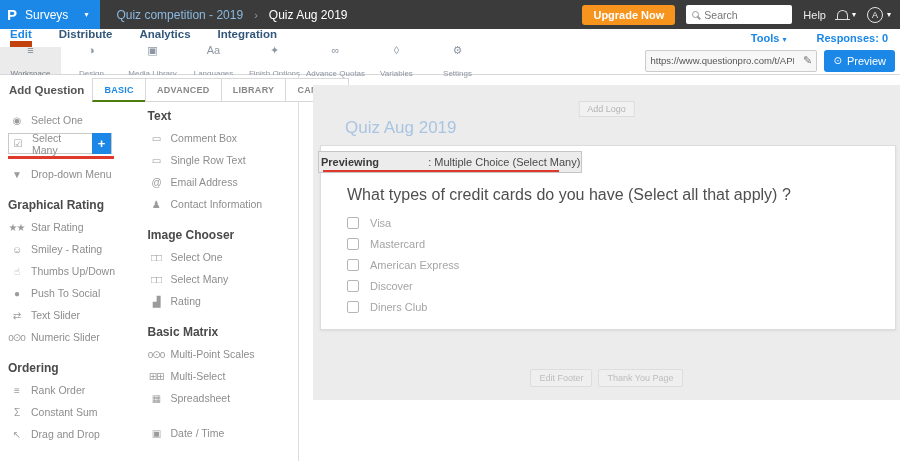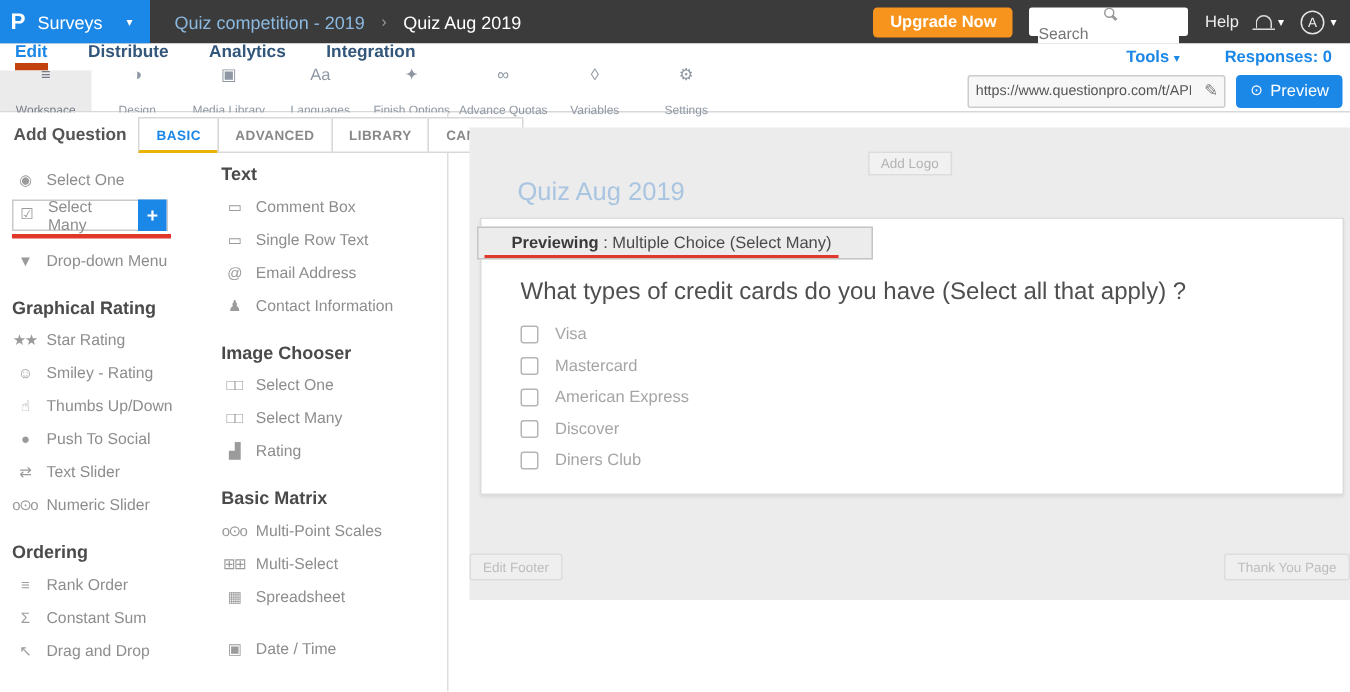--- a/index.html
+++ b/index.html
@@ -11,35 +11,35 @@
   .logo-area { background:#1b87e6; height:100%; display:flex; align-items:center; padding:0 12px 0 7px; gap:8px; cursor:pointer; }
   .logo { font-weight:bold; font-size:15px; color:#fff; }
   .surveys { font-size:12px; display:flex; align-items:center; gap:16px; }
   .caret { font-size:8px; line-height:1; }
   .crumbs { margin-left:16px; font-size:12px; display:flex; align-items:center; gap:11px; }
   .crumb-parent { color:#8cb9e0; cursor:pointer; text-decoration:none; }
   .crumb-sep { color:#9a9a9a; font-size:11px; }
   .crumb-cur { color:#fff; }
   .topbar-right { margin-left:auto; display:flex; align-items:center; gap:11px; padding-right:9px; }
   .upgrade { background:#f7941e; color:#fff; border:none; border-radius:3px; font-size:11px; font-weight:bold; height:20px; padding:0 11px; cursor:pointer; font-family:inherit; }
-  .searchbox { background:#fff; border-radius:2px; height:19px; width:106px; display:flex; align-items:center; padding:0 6px; gap:5px;flex-direction:column; }
+  .searchbox { background:#fff; border-radius:2px; height:19px; width:106px; display:flex; align-items:center; padding:0 6px; gap:5px; }
   .mag { width:7px; height:7px; border:1.5px solid #9a9a9a; border-radius:50%; position:relative; flex-shrink:0; }
   .mag::after { content:""; position:absolute; width:4px; height:1.5px; background:#9a9a9a; right:-3px; bottom:-1px; transform:rotate(45deg); }
   .searchbox input { border:none; outline:none; font-size:10.5px; width:100%; color:#333; font-family:inherit; }
   .help { font-size:11px; color:#eee; cursor:pointer; }
   .bellwrap, .avatarwrap { display:flex; align-items:center; gap:4px; cursor:pointer; }
   .bell { width:11px; height:9px; border:1.5px solid #dcdcdc; border-bottom:none; border-radius:6px 6px 0 0; position:relative; display:inline-block; }
   .bell::after { content:""; position:absolute; left:-3px; right:-3px; bottom:-1px; height:1.5px; background:#dcdcdc; }
   .avatar { width:16px; height:16px; border:1px solid #e5e5e5; border-radius:50%; font-size:9px; display:flex; align-items:center; justify-content:center; color:#eee; }
 
   
   .navrow { position:absolute; top:29px; left:0; right:0; height:18px; background:#fff; display:flex; align-items:center; font-size:11.5px; }
   #nav-tabs { display:flex; gap:27px; padding-left:10px; }
   .nav-tab { color:#33577b; font-weight:600; cursor:pointer; padding-bottom:1px; }
-  .nav-tab.active { color:#1b87e6; border-bottom:6px solid #c2410c; }
+  .nav-tab.active { color:#1b87e6; border-bottom:8px solid #c2410c; }
   .nav-right { margin-left:auto; display:flex; gap:30px; padding-right:12px; color:#1b87e6; font-weight:600; font-size:11px; }
   .nav-right .caret2 { font-size:8px; }
 
   
   .toolbar { position:absolute; top:47px; left:0; right:0; height:28px; background:#fff; border-bottom:1px solid #d8d8d8; display:flex; align-items:stretch; }
   #toolbar-items { display:flex; }
   .titem { width:61px; display:flex; flex-direction:column; align-items:center; justify-content:center; gap:1px; color:#8e97a3; cursor:pointer; }
   .titem.active { background:#ebebeb; color:#767d88; }
   .ticon { font-size:11px; line-height:12px; }
   .tlabel { font-size:8px;margin-top:12px; }
@@ -49,21 +49,21 @@
   .pencil { width:18px; text-align:center; color:#777; font-size:11px; cursor:pointer; }
   .preview-btn { background:#1b87e6; color:#fff; border:none; border-radius:3px; height:22px; font-size:11px; display:flex; align-items:center; gap:5px; padding:0 9px; cursor:pointer; font-family:inherit; }
   .eye { font-size:10px; }
 
   
   .panel { position:absolute; top:75px; left:0; width:299px; bottom:0; background:#fff; border-right:1px solid #ddd; }
   .panel-head { display:flex; align-items:center; height:24px; margin-top:3px; }
   .panel-title { font-size:11.5px; font-weight:bold; color:#555; padding:0 9px; white-space:nowrap; }
   #panel-tabs { display:flex; height:100%; }
   .ptab { border:1px solid #d8d8d8; margin-left:-1px; padding:0 11px; display:flex; align-items:center; font-size:9px; font-weight:bold; color:#888; letter-spacing:.3px; cursor:pointer; background:#fff; }
-  .ptab.active { color:#1b87e6; border-bottom:2px solid #eab308; }
+  .ptab.active { color:#1b87e6; border-bottom:2px solid #4d7c0f; }
   .panel-close { margin-left:auto; padding:0 11px; color:#555; font-weight:bold; font-size:12px; cursor:pointer; }
   .panel-cols { display:flex; padding:7px 0 0 8px; gap:8px; }
   .pcol1 { width:132px; }
   .pcol2 { width:151px; }
   .sec { margin-bottom:13px; }
   .sec-h { font-size:12px; color:#4a4a4a; font-weight:600; margin-bottom:4px; }
   .pitem { display:flex; align-items:center; height:22px; color:#8d8d8d; font-size:10.5px; gap:6px; cursor:pointer; }
   .picon { width:17px; text-align:center; color:#9b9b9b; font-size:10px; flex-shrink:0; letter-spacing:-1px; }
   .sel-wrap { margin:2px 0 4px; }
   .sel-box { display:flex; align-items:center; border:1px solid #c9c9c9; height:21px; width:104px; gap:6px; font-size:10.5px; color:#8d8d8d; cursor:pointer; }
@@ -72,25 +72,25 @@
 
   
   .preview-area { position:absolute; left:313px; top:85px; width:587px; height:315px; background:#ececec; }
   .add-logo { position:absolute; top:16px; left:50%; transform:translateX(-50%); font-size:9px; color:#b3b3b3; background:#f1f1f1; border:1px solid #dcdcdc; padding:2px 8px; cursor:pointer; font-family:inherit; }
   .survey-title { position:absolute; top:33px; left:32px; font-size:17px; font-weight:normal; color:#a9c5e1; }
   .card { position:absolute; top:60px; left:7px; right:4px; height:185px; background:#fff; border:1px solid #dcdcdc; box-shadow:0 1px 2px rgba(0,0,0,.08); padding:40px 0 0 26px; }
   .question { font-size:16px; color:#4f4f4f; margin-bottom:13px; }
   .opt { display:flex; align-items:center; gap:11px; margin-bottom:9px; }
   .optbox { width:12px; height:12px; border:1px solid #b5b5b5; border-radius:2px; background:#fff; cursor:pointer; flex-shrink:0; }
   .optlabel { font-size:11px; color:#a5a5a5; }
-  .previewing-box { position:absolute; top:66px; left:5px; width:264px; height:22px; background:#ececec; border:1px solid #c5c5c5; font-size:11px; display:flex; align-items:center; padding-left:22px; }
+  .previewing-box { position:absolute; top:66px; left:5px; width:264px; height:22px; background:#ececec; border:1px solid #c5c5c5; font-size:11px; display:flex; align-items:center; padding-left:2px;gap:46px; }
   .pv-bold { font-weight:bold; color:#3a3a3a; }
   .pv-rest { color:#4a4a4a; white-space:pre; }
   .pv-underline { position:absolute; left:4px; right:22px; bottom:0; height:2.5px; background:#e0392b; }
-  .footer-btns { position:absolute; bottom:13px; left:0; right:0; display:flex; justify-content:space-between; gap:6px; }
+  .footer-btns { position:absolute; bottom:13px; left:0; right:0; display:flex; justify-content:center; gap:6px; }
   .fbtn { font-size:9px; color:#bdbdbd; background:#efefef; border:1px solid #ddd; padding:3px 8px; border-radius:2px; cursor:pointer; font-family:inherit; }
 </style>
 </head>
 <body>
 
 <div class="screen">
 
   <header class="topbar">
     <div class="logo-area">
       <span class="logo">P</span>

